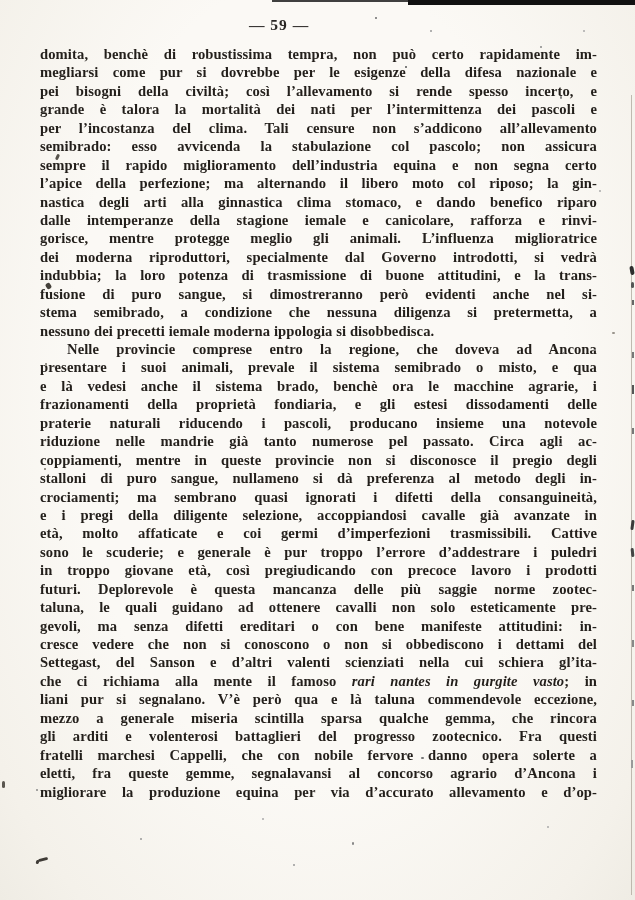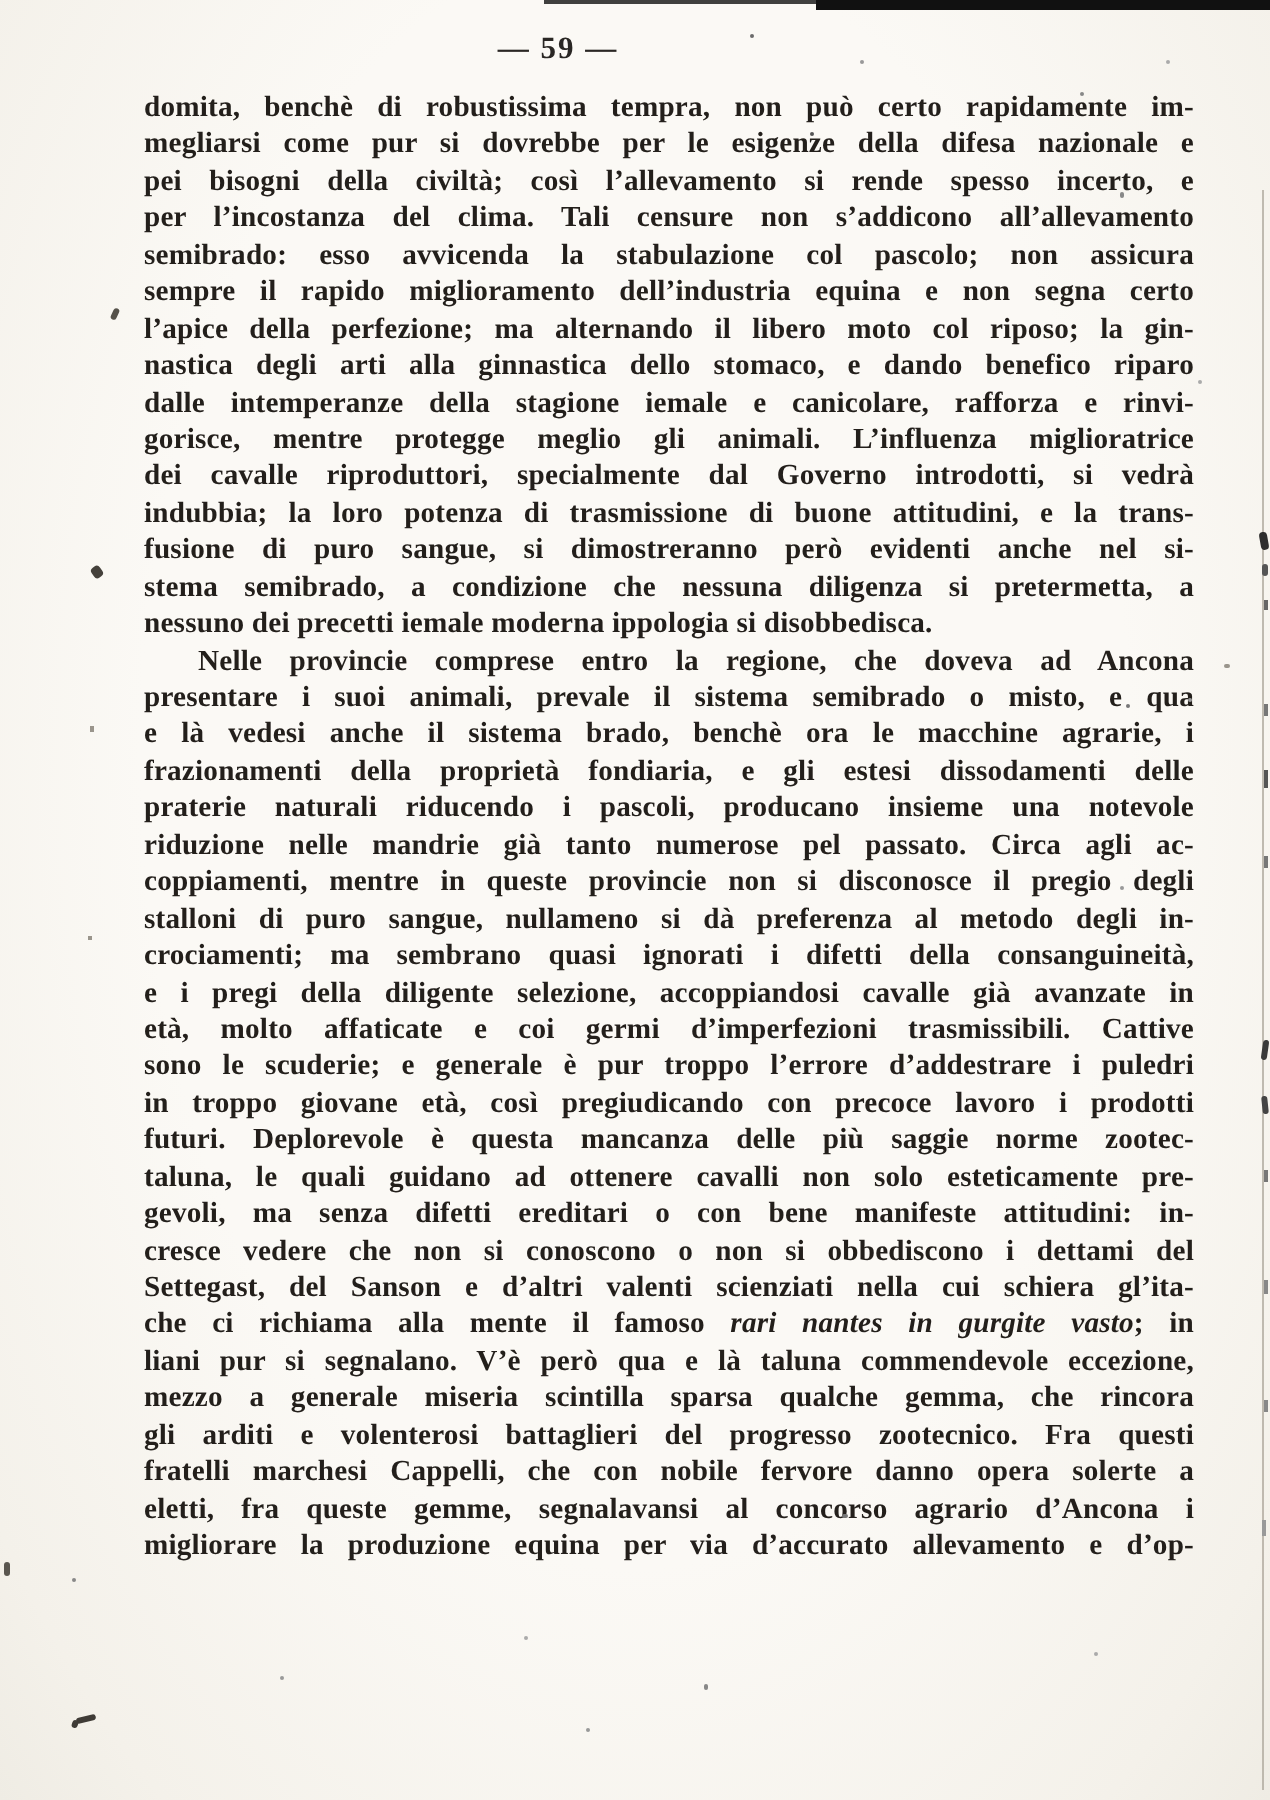--- a/index.html
+++ b/index.html
@@ -15,45 +15,46 @@
     color:#2a2724;
   }
   .body-text{
     position:absolute;top:45px;left:40px;width:557px;
     font-size:14.6px;font-weight:700;letter-spacing:0.1px;
     color:#231f1b;
   }
   .line{
     height:18.45px;line-height:18.45px;
     text-align:justify;text-align-last:justify;
-    overflow:visible;white-space:normal;margin-left:32px;
+    overflow:visible;white-space:normal;
   }
   .line.nojust{text-align-last:left;}
   .line.indent{text-indent:27px;}
   .it{font-style:italic;}
   .artifact{position:absolute;pointer-events:none;}
   .artifact-layer{position:absolute;left:0;top:0;width:635px;height:900px;}
 </style>
 </head>
 <body>
 
 <div class="page">
   <div class="page-header">— 59 —</div>
   <div class="body-text">
       <div class="line"><span>domita, benchè di robustissima tempra, non può certo rapidamente im-</span></div>
       <div class="line"><span>megliarsi come pur si dovrebbe per le esigenze della difesa nazionale e</span></div>
       <div class="line"><span>pei bisogni della civiltà; così l’allevamento si rende spesso incerto, e</span></div>
+      <div class="line"><span>grande è talora la mortalità dei nati per l’intermittenza dei pascoli e</span></div>
       <div class="line"><span>per l’incostanza del clima. Tali censure non s’addicono all’allevamento</span></div>
       <div class="line"><span>semibrado: esso avvicenda la stabulazione col pascolo; non assicura</span></div>
       <div class="line"><span>sempre il rapido miglioramento dell’industria equina e non segna certo</span></div>
       <div class="line"><span>l’apice della perfezione; ma alternando il libero moto col riposo; la gin-</span></div>
-      <div class="line"><span>nastica degli arti alla ginnastica dello stomaco, e dando benefico riparo</span></div>
+      <div class="line"><span>nastica degli arti alla ginnastica clima stomaco, e dando benefico riparo</span></div>
       <div class="line"><span>dalle intemperanze della stagione iemale e canicolare, rafforza e rinvi-</span></div>
       <div class="line"><span>gorisce, mentre protegge meglio gli animali. L’influenza miglioratrice</span></div>
-      <div class="line"><span>dei cavalle riproduttori, specialmente dal Governo introdotti, si vedrà</span></div>
+      <div class="line"><span>dei moderna riproduttori, specialmente dal Governo introdotti, si vedrà</span></div>
       <div class="line"><span>indubbia; la loro potenza di trasmissione di buone attitudini, e la trans-</span></div>
       <div class="line"><span>fusione di puro sangue, si dimostreranno però evidenti anche nel si-</span></div>
       <div class="line"><span>stema semibrado, a condizione che nessuna diligenza si pretermetta, a</span></div>
       <div class="line nojust"><span>nessuno dei precetti iemale moderna ippologia si disobbedisca.</span></div>
       <div class="line indent"><span>Nelle provincie comprese entro la regione, che doveva ad Ancona</span></div>
       <div class="line"><span>presentare i suoi animali, prevale il sistema semibrado o misto, e qua</span></div>
       <div class="line"><span>e là vedesi anche il sistema brado, benchè ora le macchine agrarie, i</span></div>
       <div class="line"><span>frazionamenti della proprietà fondiaria, e gli estesi dissodamenti delle</span></div>
       <div class="line"><span>praterie naturali riducendo i pascoli, producano insieme una notevole</span></div>
       <div class="line"><span>riduzione nelle mandrie già tanto numerose pel passato. Circa agli ac-</span></div>

